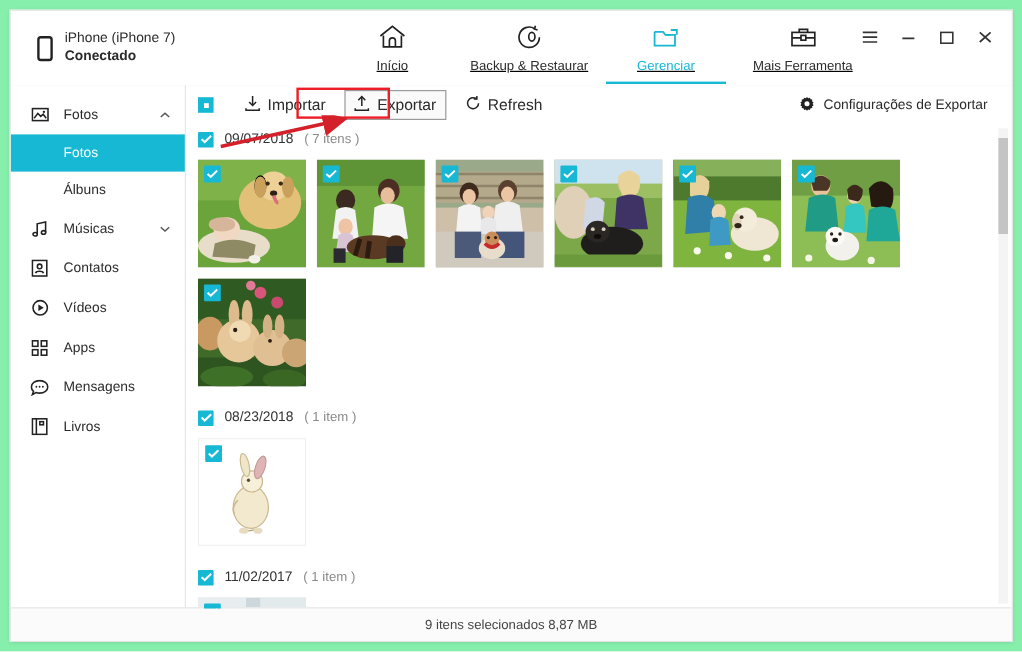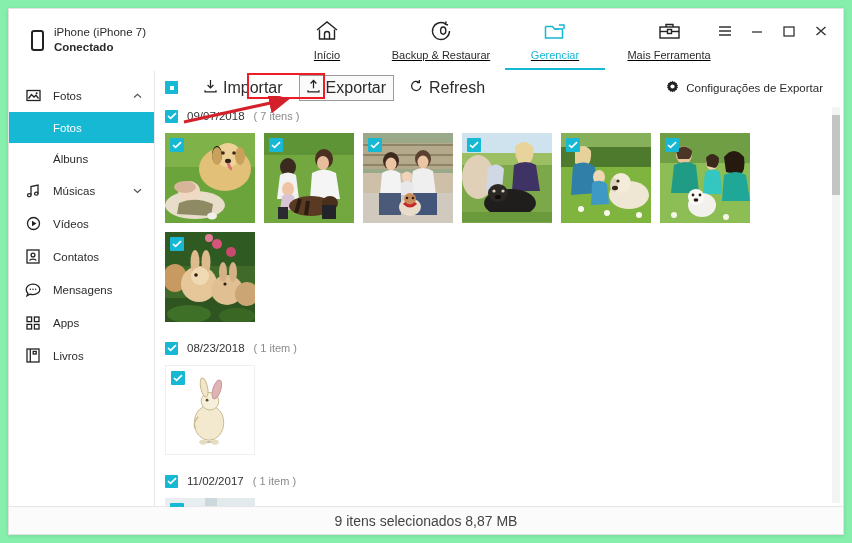--- a/index.html
+++ b/index.html
@@ -206,21 +206,21 @@
   }
   .sel-square i {
     width: 4px; height: 4px; background: #fff; display: block;
   }
   .tbtn {
     display: flex;
     align-items: center;
     gap: 6px;
     padding: 3px 7px;
     cursor: pointer;
-    font-size: 16px;
+    font-size: 13px;
     color: #2b2b2b;
     margin-right: 8px;
     border: 1px solid transparent;
     box-sizing: border-box;
   }
   .tbtn.highlight {
     border: 1px solid #9a9a9a;
     background: #fafafa;
   }
   .export-ring {
@@ -326,21 +326,21 @@
   .statusbar {
     position: absolute;
     left: 0; right: 0; bottom: 0;
     height: 27px;
     background: #fbfbfb;
     border-top: 1px solid #e6e6e6;
     display: flex;
     align-items: center;
     justify-content: center;
   }
-  .status-text { font-size: 14px; color: #444; }
+  .status-text { font-size: 11px; color: #444; }
 
   
   .arrow {
     position: absolute;
     left: 180px;
     top: 96px;
     width: 120px;
     height: 30px;
     pointer-events: none;
     z-index: 40;
@@ -472,61 +472,61 @@
           <span class="s-label">Músicas</span>
           <span class="chev">
             <svg width="9" height="6" viewBox="0 0 9 6" fill="none" stroke="#555" stroke-width="1.2">
                 <path d="M1 1.3 L4.5 4.5 L8 1.3"></path>
               </svg>
           </span>
         </div>
 
         <div class="side-item">
           <span class="s-ico">
-            <svg width="15" height="15" viewBox="0 0 15 15" fill="none" stroke="#222" stroke-width="1.3">
-              <circle cx="7.5" cy="7.5" r="6"></circle>
-              <path d="M6 4.8 L10.5 7.5 L6 10.2 Z" fill="#222" stroke="none"></path>
-            </svg>
-          </span>
-          <span class="s-label">Vídeos</span>
-        </div>
-
-        <div class="side-item">
-          <span class="s-ico">
             <svg width="14" height="15" viewBox="0 0 14 15" fill="none" stroke="#222" stroke-width="1.3">
               <rect x="1" y="1" width="12" height="13"></rect>
               <circle cx="7" cy="6" r="1.9"></circle>
               <path d="M3.6 11.6 c0.7 -2 5.9 -2 6.7 0"></path>
             </svg>
           </span>
           <span class="s-label">Contatos</span>
+        </div>
+
+        <div class="side-item">
+          <span class="s-ico">
+            <svg width="15" height="15" viewBox="0 0 15 15" fill="none" stroke="#222" stroke-width="1.3">
+              <circle cx="7.5" cy="7.5" r="6"></circle>
+              <path d="M6 4.8 L10.5 7.5 L6 10.2 Z" fill="#222" stroke="none"></path>
+            </svg>
+          </span>
+          <span class="s-label">Vídeos</span>
+        </div>
+
+        <div class="side-item">
+          <span class="s-ico">
+            <svg width="14" height="14" viewBox="0 0 14 14" fill="none" stroke="#222" stroke-width="1.3">
+              <rect x="1" y="1" width="4.6" height="4.6"></rect>
+              <rect x="8.4" y="1" width="4.6" height="4.6"></rect>
+              <rect x="1" y="8.4" width="4.6" height="4.6"></rect>
+              <rect x="8.4" y="8.4" width="4.6" height="4.6"></rect>
+            </svg>
+          </span>
+          <span class="s-label">Apps</span>
         </div>
 
         <div class="side-item">
           <span class="s-ico">
             <svg width="16" height="14" viewBox="0 0 16 14" fill="none" stroke="#222" stroke-width="1.3">
               <path d="M8 1.2 C11.9 1.2 14.8 3.5 14.8 6.4 C14.8 9.3 11.9 11.6 8 11.6 C6.9 11.6 5.9 11.4 5 11.1 L2 12.8 L2.9 10.2 C1.7 9.2 1.2 7.9 1.2 6.4 C1.2 3.5 4.1 1.2 8 1.2 Z"></path>
               <circle cx="5.3" cy="6.3" r="0.75" fill="#222" stroke="none"></circle>
               <circle cx="8" cy="6.3" r="0.75" fill="#222" stroke="none"></circle>
               <circle cx="10.7" cy="6.3" r="0.75" fill="#222" stroke="none"></circle>
             </svg>
           </span>
           <span class="s-label">Mensagens</span>
-        </div>
-
-        <div class="side-item">
-          <span class="s-ico">
-            <svg width="14" height="14" viewBox="0 0 14 14" fill="none" stroke="#222" stroke-width="1.3">
-              <rect x="1" y="1" width="4.6" height="4.6"></rect>
-              <rect x="8.4" y="1" width="4.6" height="4.6"></rect>
-              <rect x="1" y="8.4" width="4.6" height="4.6"></rect>
-              <rect x="8.4" y="8.4" width="4.6" height="4.6"></rect>
-            </svg>
-          </span>
-          <span class="s-label">Apps</span>
         </div>
 
         <div class="side-item">
           <span class="s-ico">
             <svg width="14" height="15" viewBox="0 0 14 15" fill="none" stroke="#222" stroke-width="1.3">
               <rect x="1" y="1" width="12" height="13"></rect>
               <path d="M4.3 1 V14"></path>
               <rect x="7.2" y="3.4" width="3" height="2.6"></rect>
             </svg>
           </span>

